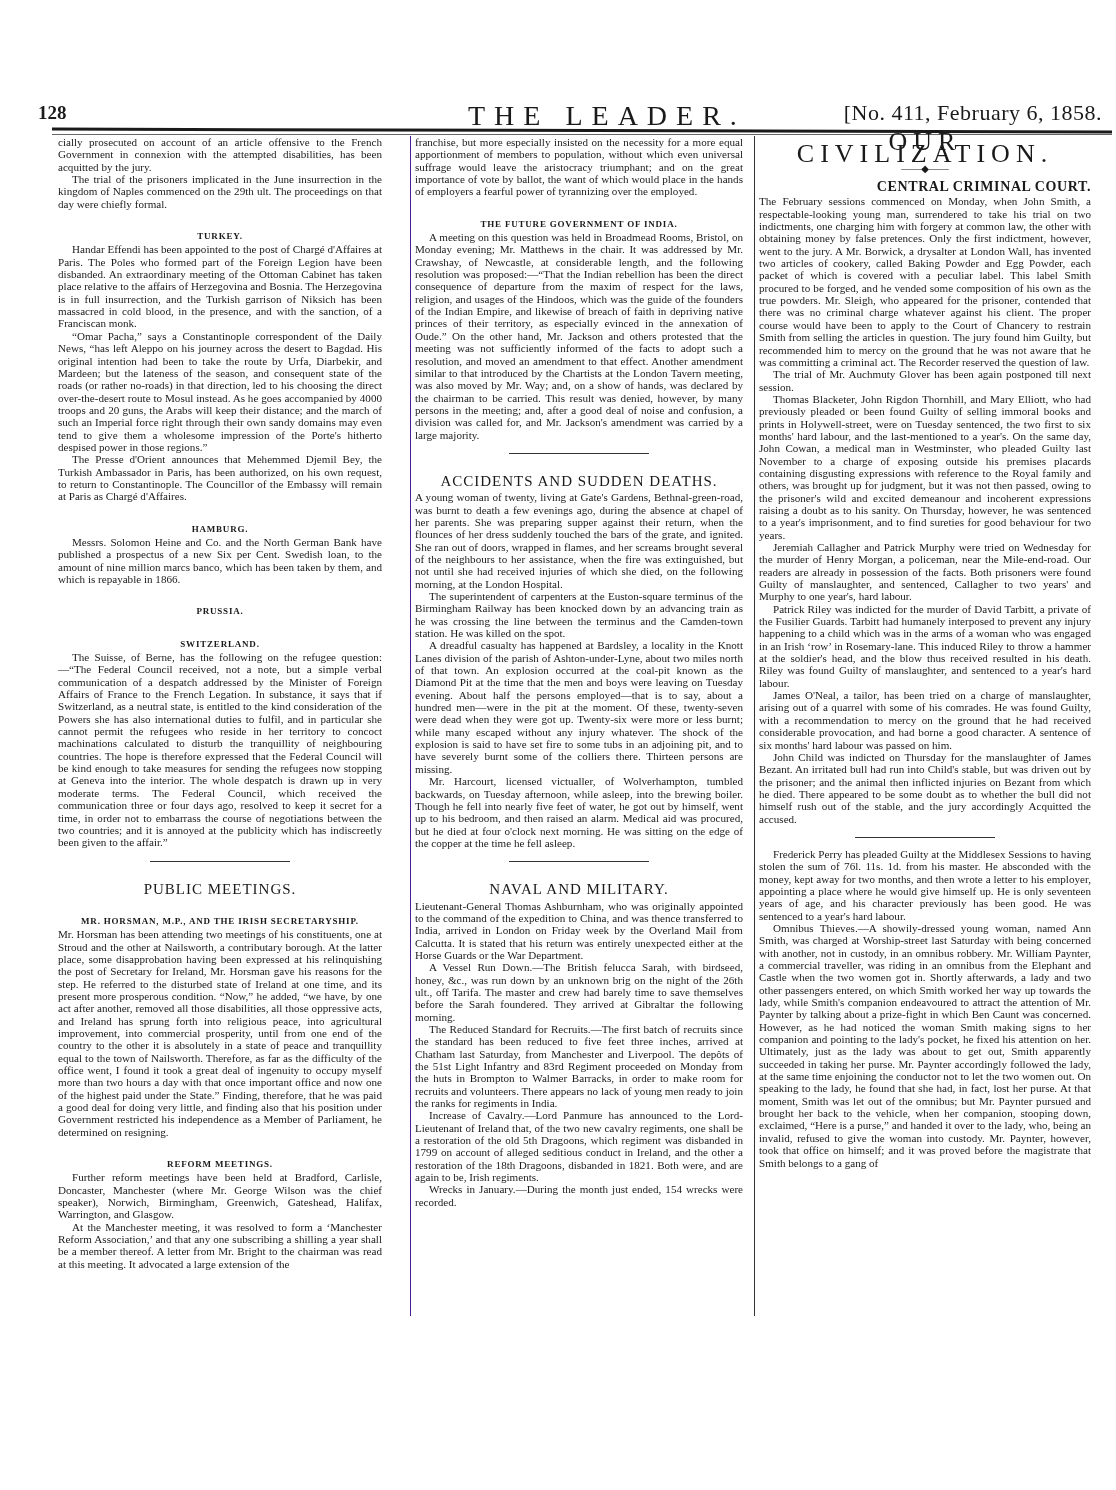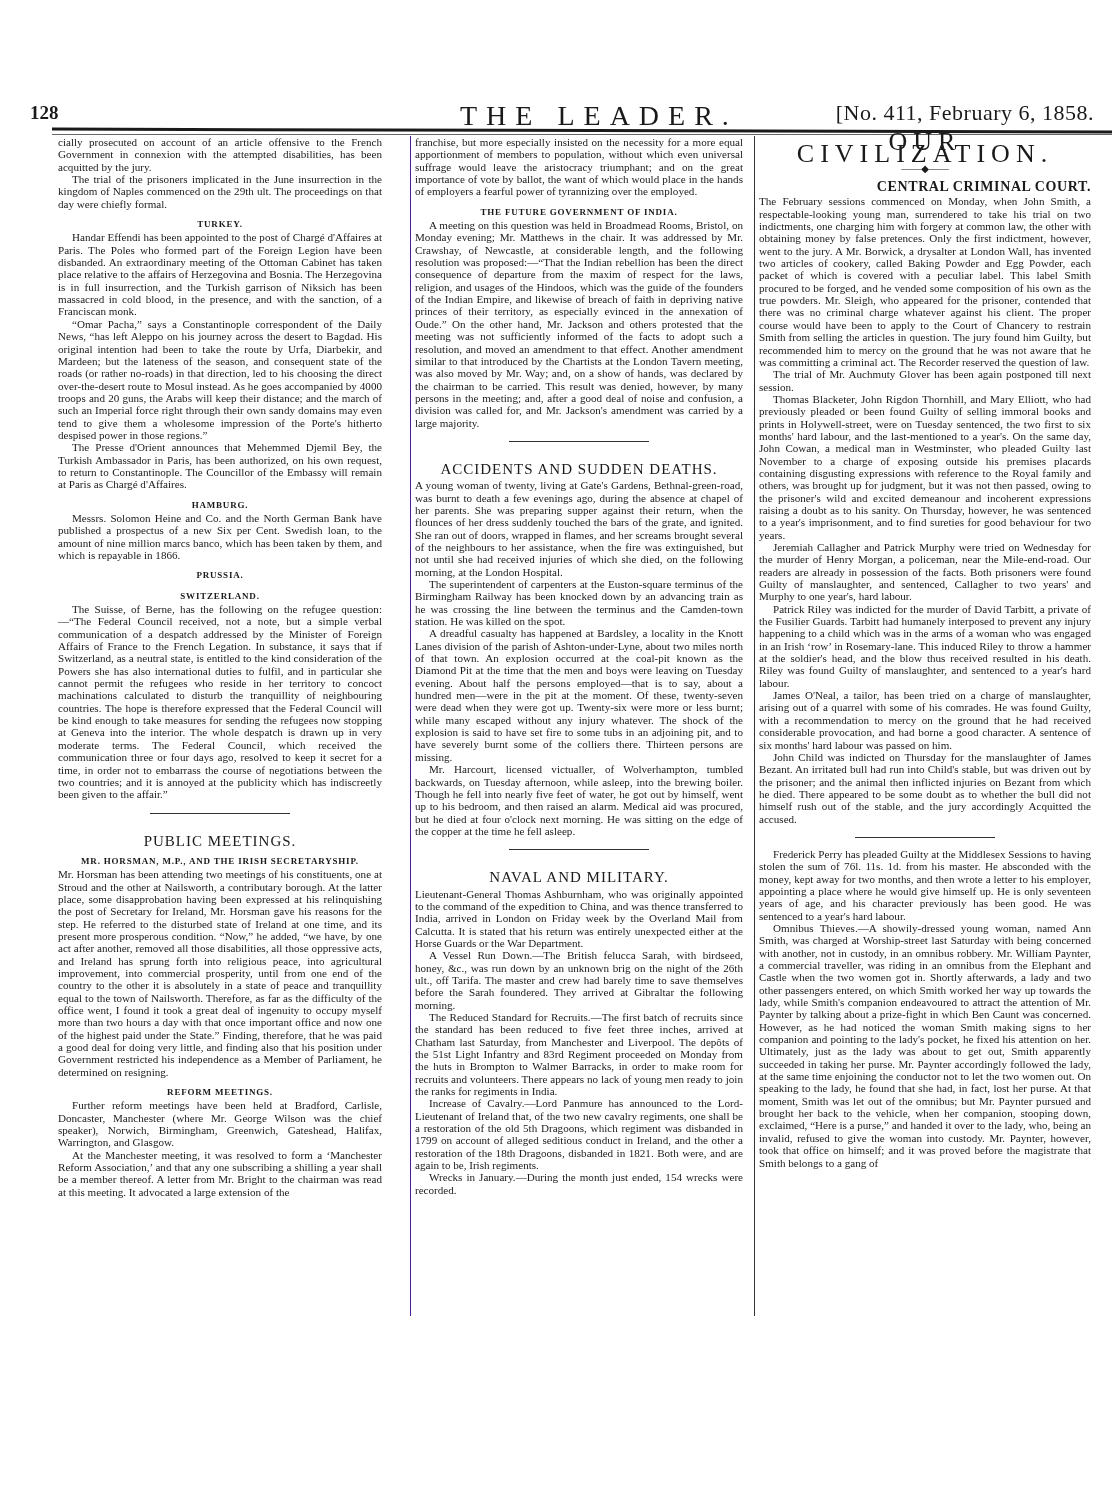--- a/index.html
+++ b/index.html
@@ -1,29 +1,29 @@
 <!DOCTYPE html>
 <html><head>
 <meta charset="utf-8">
 <style>
   html, body { margin: 0; padding: 0; background: #ffffff; }
   body { width: 1116px; height: 1490px; position: relative; overflow: hidden; color: #1a1a1a; font-family: "DejaVu Serif", "Liberation Serif", serif; }
-  .masthead { position: absolute; top: 96px; left: 30px; width: 1074px; height: 30px; }
+  .masthead { position: absolute; top: 96px; left: 38px; width: 1074px; height: 30px; }
   .page-num { position: absolute; left: 0; top: 6px; font-size: 19px; font-weight: bold; font-family: "Liberation Serif", serif; }
   .pub-title { position: absolute; left: 430px; top: 4px; font-size: 28px; letter-spacing: 9px; font-family: "Liberation Serif", serif; }
   .issue { position: absolute; right: 10px; top: 4px; font-size: 22px; font-family: "Liberation Serif", serif; letter-spacing: 0.5px; }
   .rule-top { position: absolute; top: 129px; left: 52px; width: 1060px; height: 3px; background: #1a1a1a; transform: rotate(0.15deg); }
   .rule-top2 { position: absolute; top: 134px; left: 52px; width: 1060px; height: 1px; background: #666; }
   .col { position: absolute; top: 136px; font-family: "Liberation Serif", serif; font-size: 11.1px; line-height: 12.35px; text-align: justify; }
   #col1 { left: 58px; width: 324px; }
   #col2 { left: 410px; width: 328px; border-left: 1px solid #4c1d95; padding-left: 4px; height: 1180px; }
   #col3 { left: 754px; width: 332px; border-left: 1px solid #333; padding-left: 4px; height: 1180px; }
   p { margin: 0; text-indent: 14px; }
   p.noindent { text-indent: 0; }
-  .subhead { text-align: center; font-size: 9px; font-weight: bold; letter-spacing: 0.8px; margin: 8px 0 1px; }
+  .subhead { text-align: center; font-size: 9px; font-weight: bold; letter-spacing: 0.8px; margin: 20px 0 1px; }
   .section-title { text-align: center; font-size: 15px; letter-spacing: 1px; margin: 21px 0 4px; }
   .big-title { text-align: center; font-size: 26px; letter-spacing: 6px; margin: 0 0 2px; font-family: "Liberation Serif", serif; }
   .short-rule { width: 140px; height: 1px; background: #333; margin: 12px auto 10px; }
   .ornament { text-align: center; font-size: 10px; margin: 0 0 6px; }
   .center-head { text-align: right; font-size: 14px; font-weight: bold; letter-spacing: 0.6px; margin: 2px 0 2px; }
 </style>
 </head>
 <body>
 
 <div class="masthead">

